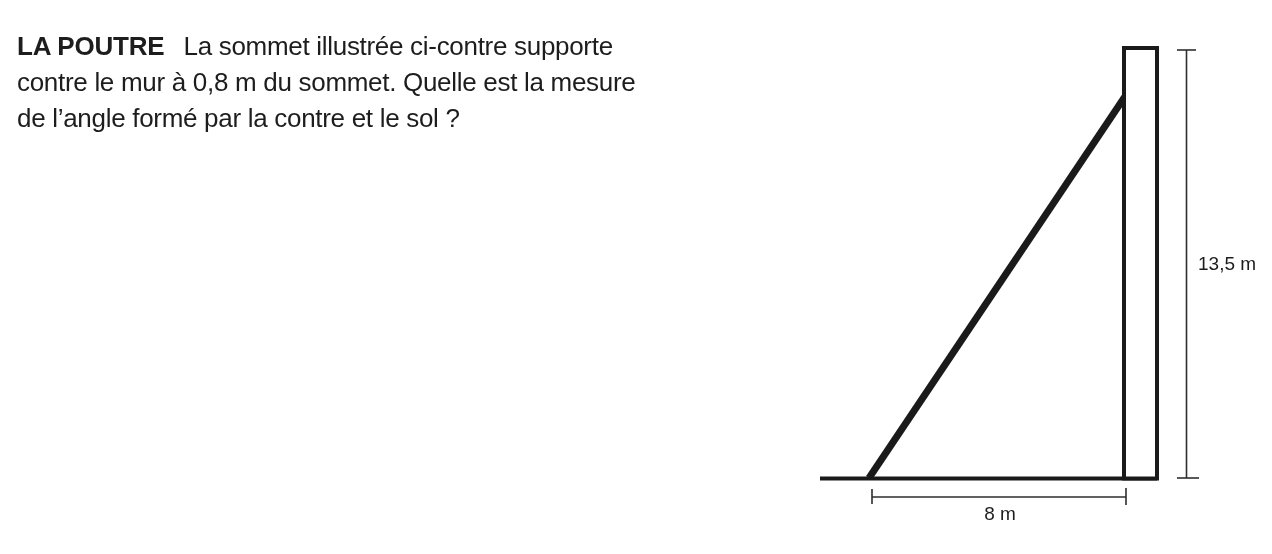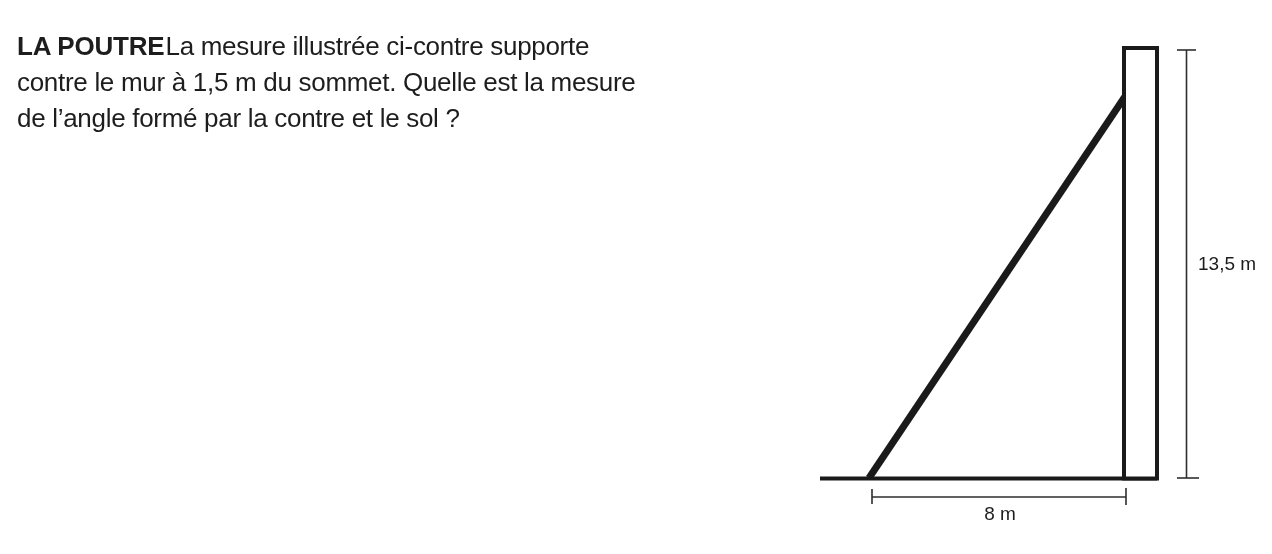--- a/index.html
+++ b/index.html
@@ -23,21 +23,21 @@
     color: #1d1d1d;
     font-size: 26px;
     line-height: 36px;
     letter-spacing: -0.3px;
   }
   .problem .pline {
     white-space: nowrap;
   }
   .problem .ptitle {
     font-weight: bold;
-    margin-right: 1px;
+    margin-right: 19px;
     letter-spacing: -0.2px;
   }
   .figure {
     position: absolute;
     left: 0;
     top: 0;
     width: 1272px;
     height: 554px;
   }
   .figure text {
@@ -46,23 +46,23 @@
     fill: #1d1d1d;
   }
 </style>
 </head>
 <body>
 
 <div class="page">
 
   <div class="problem">
     <div class="pline">
-      <span class="ptitle">LA POUTRE</span><span>La mesure illustrée ci-contre supporte</span>
+      <span class="ptitle">LA POUTRE</span><span>La sommet illustrée ci-contre supporte</span>
     </div>
-    <div class="pline">contre le mur à 1,5 m du sommet. Quelle est la mesure</div>
+    <div class="pline">contre le mur à 0,8 m du sommet. Quelle est la mesure</div>
     <div class="pline">de l’angle formé par la contre et le sol ?</div>
   </div>
 
   <svg class="figure" viewBox="0 0 1272 554" aria-hidden="true">
 
     <line x1="869" y1="478" x2="1128" y2="92" stroke="#1a1a1a" stroke-width="7"></line>
 
     <line x1="820" y1="478.5" x2="1157" y2="478.5" stroke="#1a1a1a" stroke-width="4"></line>
 
     <rect x="1124" y="48" width="33" height="430.5" fill="#ffffff" stroke="#1a1a1a" stroke-width="4"></rect>

